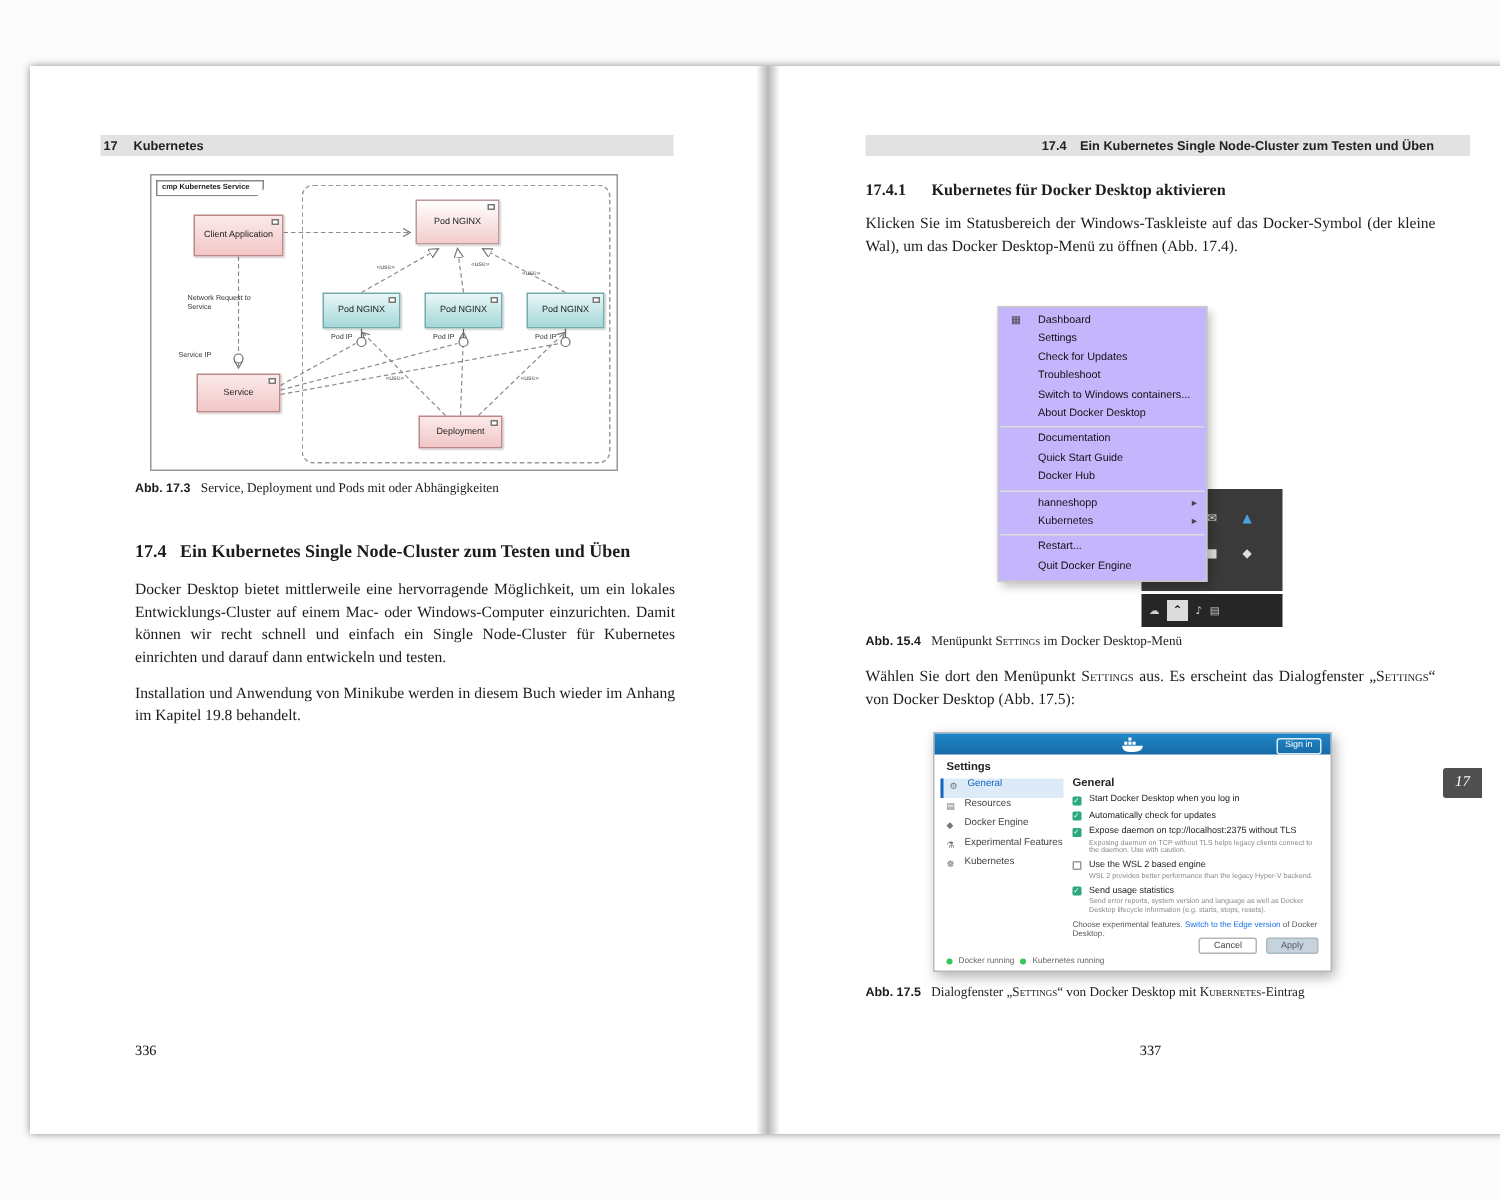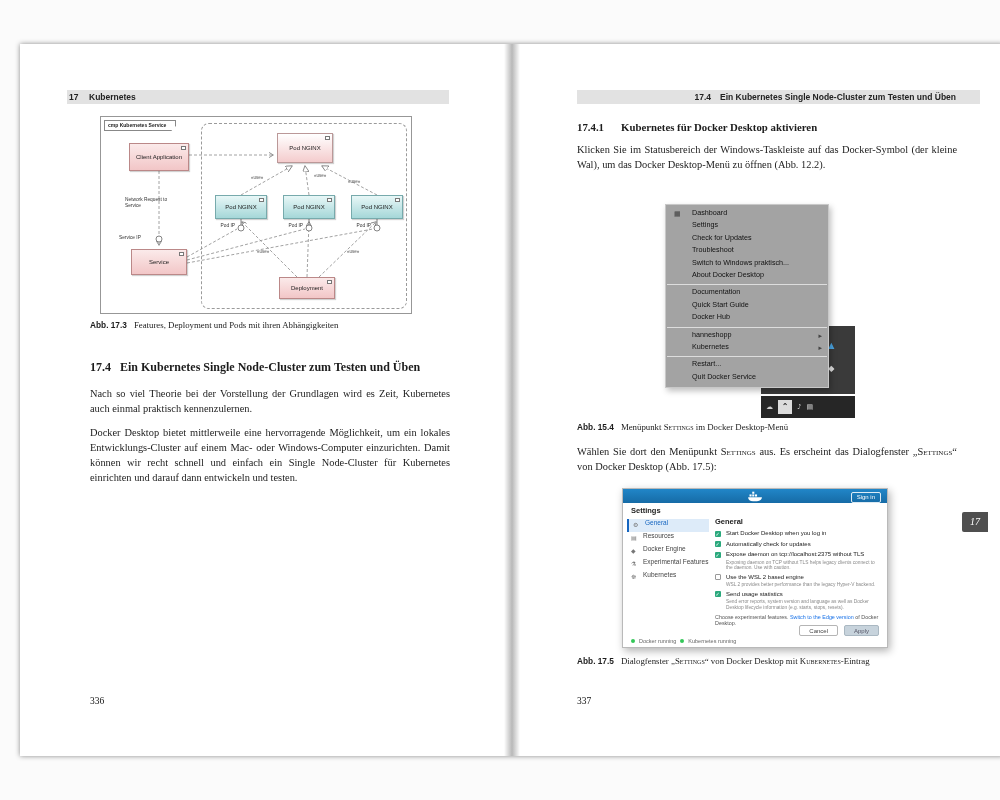--- a/index.html
+++ b/index.html
@@ -42,21 +42,21 @@
   .shot{position:absolute;}
   
   .tray{position:absolute;left:96px;top:122px;width:94px;height:68px;background:#3a3a3a;z-index:1;
         display:grid;grid-template-columns:repeat(3,1fr);align-items:center;justify-items:center;padding:8px 12px 14px;}
   .tico{color:#dedede;font:8px "DejaVu Sans",sans-serif;}
   .tico.blue{color:#4aa3e0;}
   .taskbar{position:absolute;left:96px;top:192px;width:94px;height:22px;background:#262626;z-index:1;
            display:flex;align-items:center;gap:5px;padding:0 5px;}
   .chev{width:14px;height:14px;background:#dcdcdc;color:#222;font:bold 8px/14px "DejaVu Sans",sans-serif;text-align:center;}
   .tbico{color:#cfcfcf;font:7px "DejaVu Sans",sans-serif;}
-  .dmenu{position:absolute;left:0;top:0;width:164px;background:#a3a3a3;border:1px solid #c8c8c8;
+  .dmenu{position:absolute;left:0;top:0;width:140px;background:#c4b5fd;border:1px solid #c8c8c8;
          box-shadow:2px 3px 6px rgba(0,0,0,.25);padding:3px 0;z-index:2;}
   .mi{position:relative;height:12.4px;line-height:12.4px;padding-left:26px;font:7.2px "Liberation Sans",sans-serif;color:#111;white-space:nowrap;}
   .mi-ic{position:absolute;left:8px;top:0;font-size:7px;line-height:12.4px;color:#444;}
   .mi-arrow{position:absolute;right:6px;top:0;font-size:7px;line-height:12.4px;color:#444;}
   .msep{height:1px;background:#ddd;margin:2px 1px;}
   
   .dlg{position:absolute;inset:0;background:#fff;border:1px solid #b9b9b9;box-shadow:2px 3px 8px rgba(0,0,0,.3);}
   .dlg-title{position:absolute;left:0;top:0;right:0;height:14px;background:linear-gradient(180deg,#2186c8,#166ba6);}
   .whale{position:absolute;left:50%;top:2px;transform:translateX(-50%);}
   .signin{position:absolute;right:6px;top:2.5px;font:6px/9px "Liberation Sans",sans-serif;color:#fff;
@@ -173,45 +173,45 @@
         </div>
 
       <span class="dlabel" style="left:24px;top:80px;width:58px;">Network Request to Service</span>
       <span class="dlabel" style="left:18px;top:118px;">Service IP</span>
       <span class="dlabel" style="left:112px;top:106px;width:22px;text-align:right;">Pod IP</span>
       <span class="dlabel" style="left:180px;top:106px;width:22px;text-align:right;">Pod IP</span>
       <span class="dlabel" style="left:248px;top:106px;width:22px;text-align:right;">Pod IP</span>
     </figure>
 
     <p class="caption" style="left:70px;top:276px;width:362px;">
-      <b>Abb. 17.3</b><span>Features, Deployment und Pods mit ihren Abhängigkeiten</span>
+      <b>Abb. 17.3</b><span>Service, Deployment und Pods mit oder Abhängigkeiten</span>
     </p>
 
     <h2 class="h-sec" style="left:70px;top:316px;">
       <span class="h-num">17.4</span><span>Ein Kubernetes Single Node-Cluster zum Testen und Üben</span>
     </h2>
 
     <div class="textcol" style="left:70px;top:342px;width:360px;">
-      <p>Nach so viel Theorie bei der Vorstellung der Grundlagen wird es Zeit, Kubernetes auch einmal praktisch kennenzulernen.</p>
       <p>Docker Desktop bietet mittlerweile eine hervorragende Möglichkeit, um ein lokales Entwicklungs-Cluster auf einem Mac- oder Windows-Computer einzurichten. Damit können wir recht schnell und einfach ein Single Node-Cluster für Kubernetes einrichten und darauf dann entwickeln und testen.</p>
+      <p>Installation und Anwendung von Minikube werden in diesem Buch wieder im Anhang im Kapitel 19.8 behandelt.</p>
     </div>
 
     <div class="folio" style="left:70px;top:652px;">336</div>
   </section>
 
   <section>
     <header class="runhead right" style="left:557px;top:46px;width:403px;">
       <span class="rh-num">17.4</span><span>Ein Kubernetes Single Node-Cluster zum Testen und Üben</span>
     </header>
 
     <h3 class="h-sub" style="left:557px;top:77px;">
       <span class="h-num2">17.4.1</span><span>Kubernetes für Docker Desktop aktivieren</span>
     </h3>
 
-    <p class="body-p" style="left:557px;top:98px;width:380px;">Klicken Sie im Statusbereich der Windows-Taskleiste auf das Docker-Symbol (der kleine Wal), um das Docker Desktop-Menü zu öffnen (Abb. 12.2).</p>
+    <p class="body-p" style="left:557px;top:98px;width:380px;">Klicken Sie im Statusbereich der Windows-Taskleiste auf das Docker-Symbol (der kleine Wal), um das Docker Desktop-Menü zu öffnen (Abb. 17.4).</p>
 
     <div class="shot" style="left:645px;top:160px;width:190px;height:214px;">
       <div class="tray">
         <span class="tico">⚙</span>
         <span class="tico">✉</span>
         <span class="tico blue">▲</span>
         <span class="tico">●</span>
         <span class="tico">■</span>
         <span class="tico">◆</span>
       </div>
@@ -219,32 +219,32 @@
         <span class="tbico">☁</span>
         <span class="chev">⌃</span>
         <span class="tbico">♪</span>
         <span class="tbico">▤</span>
       </div>
       <div class="dmenu">
         <div class="mi"><span class="mi-ic">▦</span><span>Dashboard</span></div>
         <div class="mi"><span>Settings</span></div>
         <div class="mi"><span>Check for Updates</span></div>
         <div class="mi"><span>Troubleshoot</span></div>
-        <div class="mi"><span>Switch to Windows praktisch...</span></div>
+        <div class="mi"><span>Switch to Windows containers...</span></div>
         <div class="mi"><span>About Docker Desktop</span></div>
         <div class="msep"></div>
         <div class="mi"><span>Documentation</span></div>
         <div class="mi"><span>Quick Start Guide</span></div>
         <div class="mi"><span>Docker Hub</span></div>
         <div class="msep"></div>
         <div class="mi"><span>hanneshopp</span><span class="mi-arrow">▸</span></div>
         <div class="mi"><span>Kubernetes</span><span class="mi-arrow">▸</span></div>
         <div class="msep"></div>
         <div class="mi"><span>Restart...</span></div>
-        <div class="mi"><span>Quit Docker Service</span></div>
+        <div class="mi"><span>Quit Docker Engine</span></div>
       </div>
     </div>
 
     <p class="caption" style="left:557px;top:378px;width:380px;">
       <b>Abb. 15.4</b><span>Menüpunkt </span><span class="sc">Settings</span><span> im Docker Desktop-Menü</span>
     </p>
 
     <p class="body-p" style="left:557px;top:400px;width:380px;">
       <span>Wählen Sie dort den Menüpunkt </span><span class="sc">Settings</span><span> aus. Es erscheint das Dialogfenster „</span><span class="sc">Settings</span><span>“ von Docker Desktop (Abb. 17.5):</span>
     </p>
@@ -306,17 +306,17 @@
           <span class="dot"></span>
             <span>Kubernetes running</span>
         </div>
       </div>
     </div>
 
     <p class="caption" style="left:557px;top:612px;width:330px;">
       <b>Abb. 17.5</b><span>Dialogfenster „</span><span class="sc">Settings</span><span>“ von Docker Desktop mit </span><span class="sc">Kubernetes</span><span>-Eintrag</span>
     </p>
 
-    <div class="folio" style="left:557px;top:652px;width:380px;text-align:left;">337</div>
+    <div class="folio" style="left:557px;top:652px;width:380px;text-align:center;">337</div>
   </section>
 
   <div class="chapter-tab">17</div>
 </div>
 
 </body></html>

